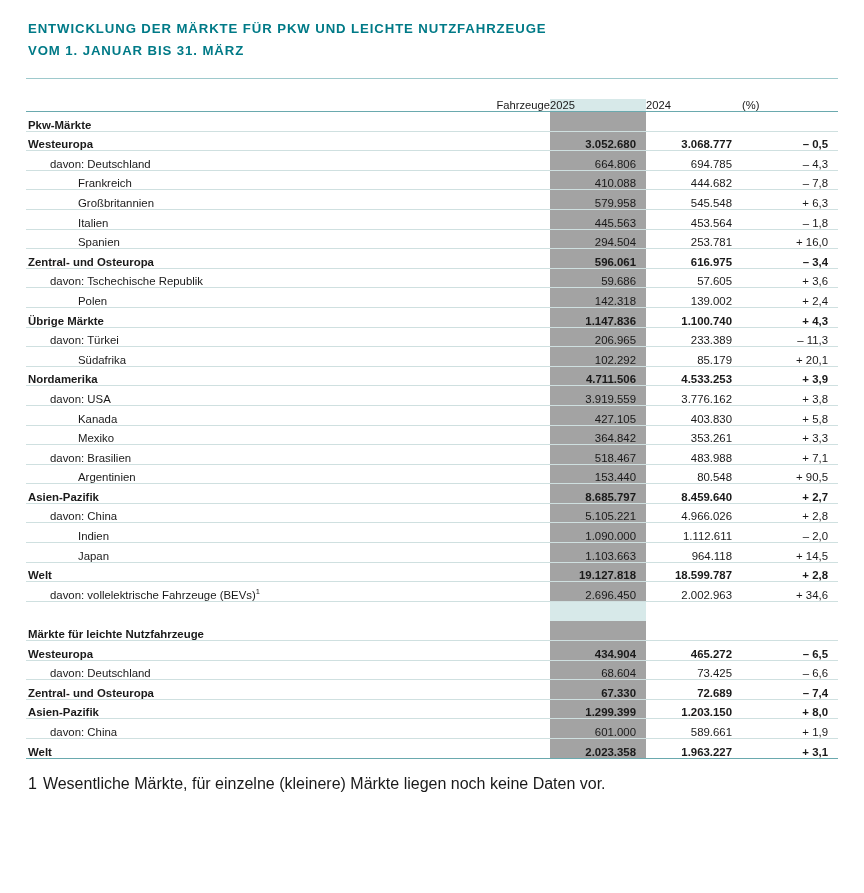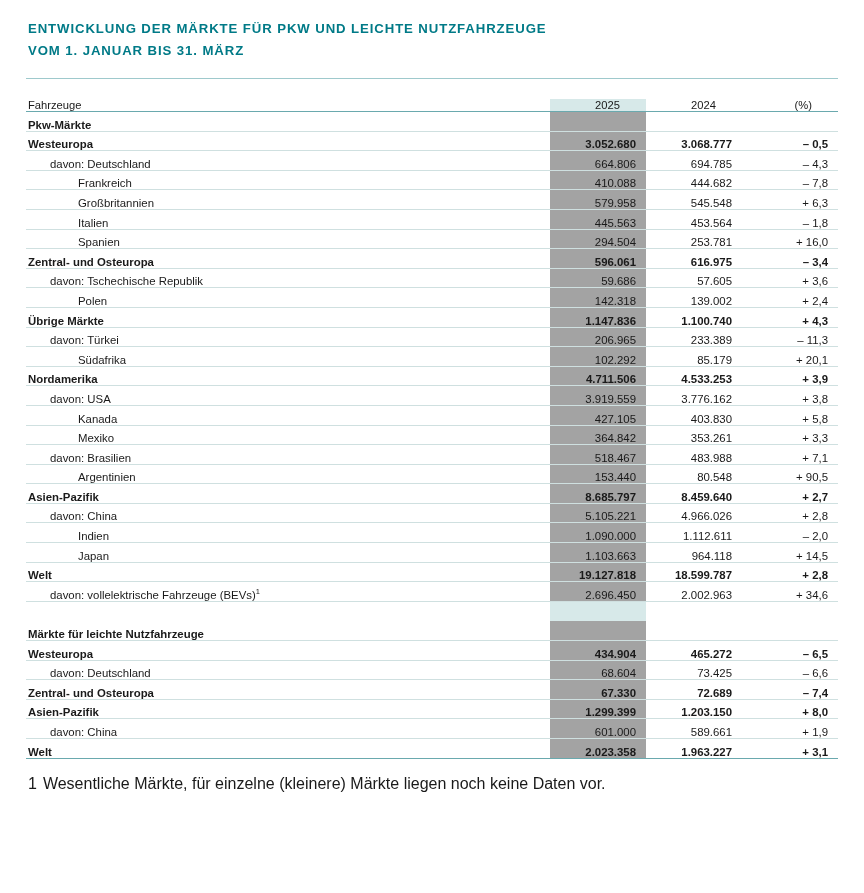--- a/index.html
+++ b/index.html
@@ -74,22 +74,22 @@
     text-align: right;
     padding-right: 4px;
   }
 
   
   .colhead td {
     font-size: 11.2px;
     padding: 5px 0 6px 0;
     border-bottom: 1px solid #6aa9ae;
   }
-  .colhead td.lbl { padding-left: 2px; }
-  .colhead td.num { text-align: right; padding-right: 26px; }
+  .colhead td.lbl { padding-left: 2px; text-align: right; }
+  .colhead td.num { padding-right: 10px; }
   .colhead td.num.hl { background: #d7e9e9; }
 
   tr.row td {
     height: 19.6px;
     border-bottom: 1px solid #cfe0e0;
     padding-top: 1px;
   }
   tr.row td.lbl { padding-left: 2px; }
   tr.row td.num { text-align: right; padding-right: 10px; }
   tr.row td.hl { background: #a3a3a3; }

